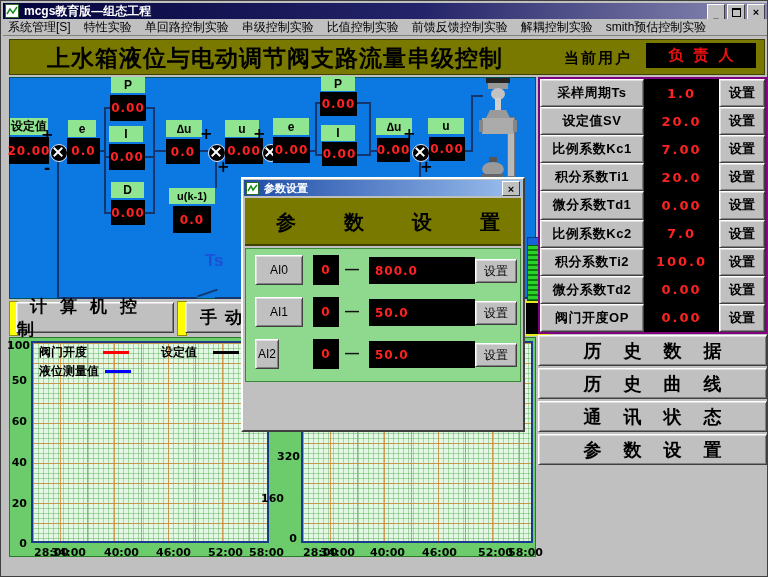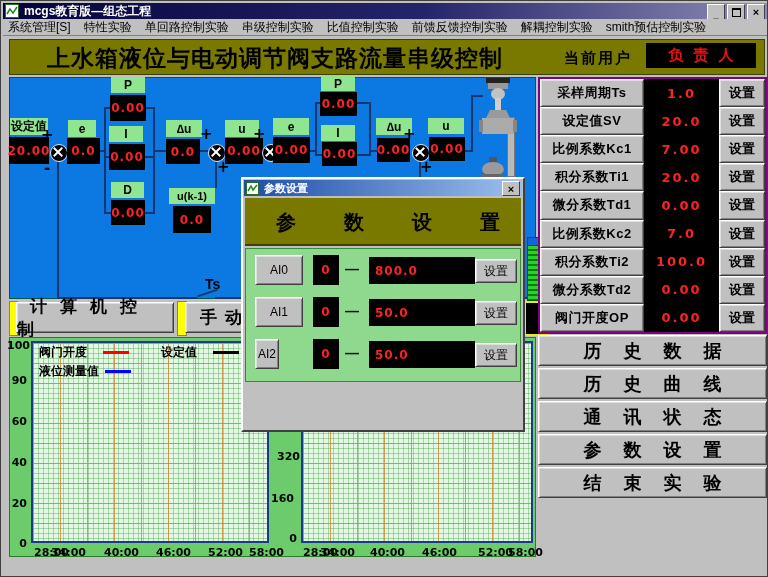--- a/index.html
+++ b/index.html
@@ -30,21 +30,21 @@
   
   .diagram{left:8px;top:76px;width:527px;height:222px;background:#0b79e1;border:1px solid #055;box-sizing:border-box;}
   .glabel{background:#90e690;color:#000;font-weight:bold;display:flex;align-items:center;justify-content:center;font-size:12px;}
   .val{background:#000;color:#f22;font-weight:bold;font-family:"DejaVu Sans",sans-serif;font-size:12px;
      display:flex;align-items:center;justify-content:center;letter-spacing:1px;}
   .wire{position:absolute;background:#14366e;}
   .junc{position:absolute;width:16px;height:16px;border-radius:50%;background:#000;border:1px solid #dce6ff;}
   .junc i{position:absolute;left:1px;top:6px;width:12px;height:2px;background:#fff;}
   .junc i.a{transform:rotate(45deg);} .junc i.b{transform:rotate(-45deg);}
   .sign{position:absolute;color:#000;font-weight:bold;font-size:15px;font-family:"DejaVu Sans",sans-serif;}
-  .tslabel{color:#000000;font-weight:bold;font-size:14px;margin-top:25px;}
+  .tslabel{color:#1d4ed8;font-weight:bold;font-size:17px;}
   .pipe{position:absolute;background:#b9b9b9;border:1px solid #777;}
   .gauge{left:526px;top:244px;width:15px;height:54px;border:1px solid #065a06;
      background:repeating-linear-gradient(to bottom,#2ad12a 0 3px,#0c7c0c 3px 5px);}
   .gaugecap{left:526px;top:236px;width:15px;height:8px;background:#1565d6;border:1px solid #0a3a8a;}
   .blackbox{left:523px;top:300px;width:21px;height:31px;background:#000;border:2px solid #e8e820;}
   
   .ystrip{background:#ffff00;border:1px solid #909000;}
   .btn3d{background:#c0c0c0;border:1px solid;border-color:#ffffff #404040 #404040 #ffffff;
      box-shadow:inset 1px 1px 0 #dfdfdf, inset -1px -1px 0 #808080;color:#000;
      display:flex;align-items:center;justify-content:center;cursor:default;box-sizing:border-box;}
@@ -239,35 +239,35 @@
   <div class="abs ystrip" style="left:8px;top:300px;width:7px;height:33px"></div>
   <div class="abs btn3d ctlbtn" style="left:15px;top:301px;width:158px;height:31px;letter-spacing:13px;text-indent:13px">计算机控制</div>
   <div class="abs ystrip" style="left:176px;top:300px;width:8px;height:33px"></div>
   <div class="abs btn3d ctlbtn" style="left:184px;top:301px;width:122px;height:31px;justify-content:flex-start;padding-left:14px;letter-spacing:8px">手动</div>
 
   <div class="abs charts"></div>
   <div class="plot abs" style="left:30px;top:340px;width:238px;height:202px"></div>
   <div class="plot abs" style="left:300px;top:340px;width:232px;height:202px"></div>
 
   <span class="tick yt" style="left:6px;top:338px">100</span>
-  <span class="tick yt" style="left:6px;top:373px">90</span>
+  <span class="tick yt" style="left:6px;top:373px">50</span>
   <span class="tick yt" style="left:6px;top:414px">60</span>
   <span class="tick yt" style="left:6px;top:455px">40</span>
   <span class="tick yt" style="left:6px;top:496px">20</span>
   <span class="tick yt" style="left:6px;top:536px">0</span>
 
   <span class="tick" style="left:33px;top:545px">28:00</span>
   <span class="tick" style="left:50px;top:545px">34:00</span>
   <span class="tick" style="left:103px;top:545px">40:00</span>
   <span class="tick" style="left:155px;top:545px">46:00</span>
   <span class="tick" style="left:207px;top:545px">52:00</span>
   <span class="tick" style="left:248px;top:545px">58:00</span>
 
   <span class="tick yt" style="left:276px;top:449px">320</span>
-  <span class="tick yt" style="left:270px;top:491px">160</span>
+  <span class="tick yt" style="left:260px;top:491px">160</span>
   <span class="tick yt" style="left:276px;top:531px">0</span>
 
   <span class="tick" style="left:302px;top:545px">28:00</span>
   <span class="tick" style="left:319px;top:545px">34:00</span>
   <span class="tick" style="left:369px;top:545px">40:00</span>
   <span class="tick" style="left:421px;top:545px">46:00</span>
   <span class="tick" style="left:477px;top:545px">52:00</span>
   <span class="tick" style="left:507px;top:545px">58:00</span>
 
   <span class="legtext" style="left:38px;top:343px">阀门开度</span>
@@ -323,21 +323,20 @@
         <div class="pval">0.00</div>
         <div class="btn3d pset">设置</div>
       </div>
   </div>
 
   <div class="abs nav">
     <div class="btn3d navbtn">历史数据</div>
     <div class="btn3d navbtn">历史曲线</div>
     <div class="btn3d navbtn">通讯状态</div>
     <div class="btn3d navbtn">参数设置</div>
-    <div class="btn3d navbtn">结束实验</div>
   </div>
 
   <div class="abs dialog">
     <div class="dtitle">
       <span class="appicon" style="width:11px;height:11px">
           <svg width="11" height="11">
             <polyline points="1,8 4,3 6,7 10,2" stroke="#1a8a1a" stroke-width="1.5" fill="none"></polyline>
           </svg>
         </span>
       <span>参数设置</span>

